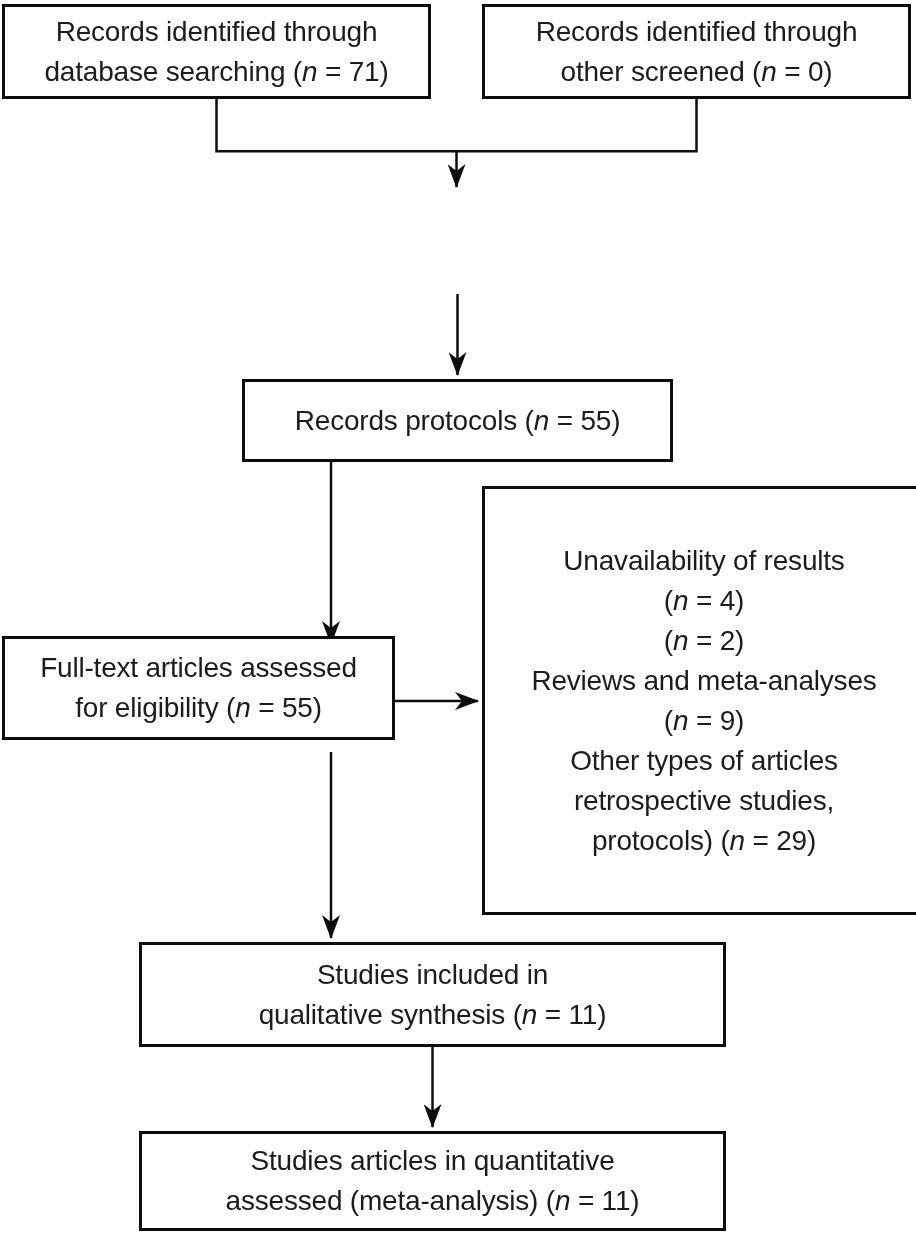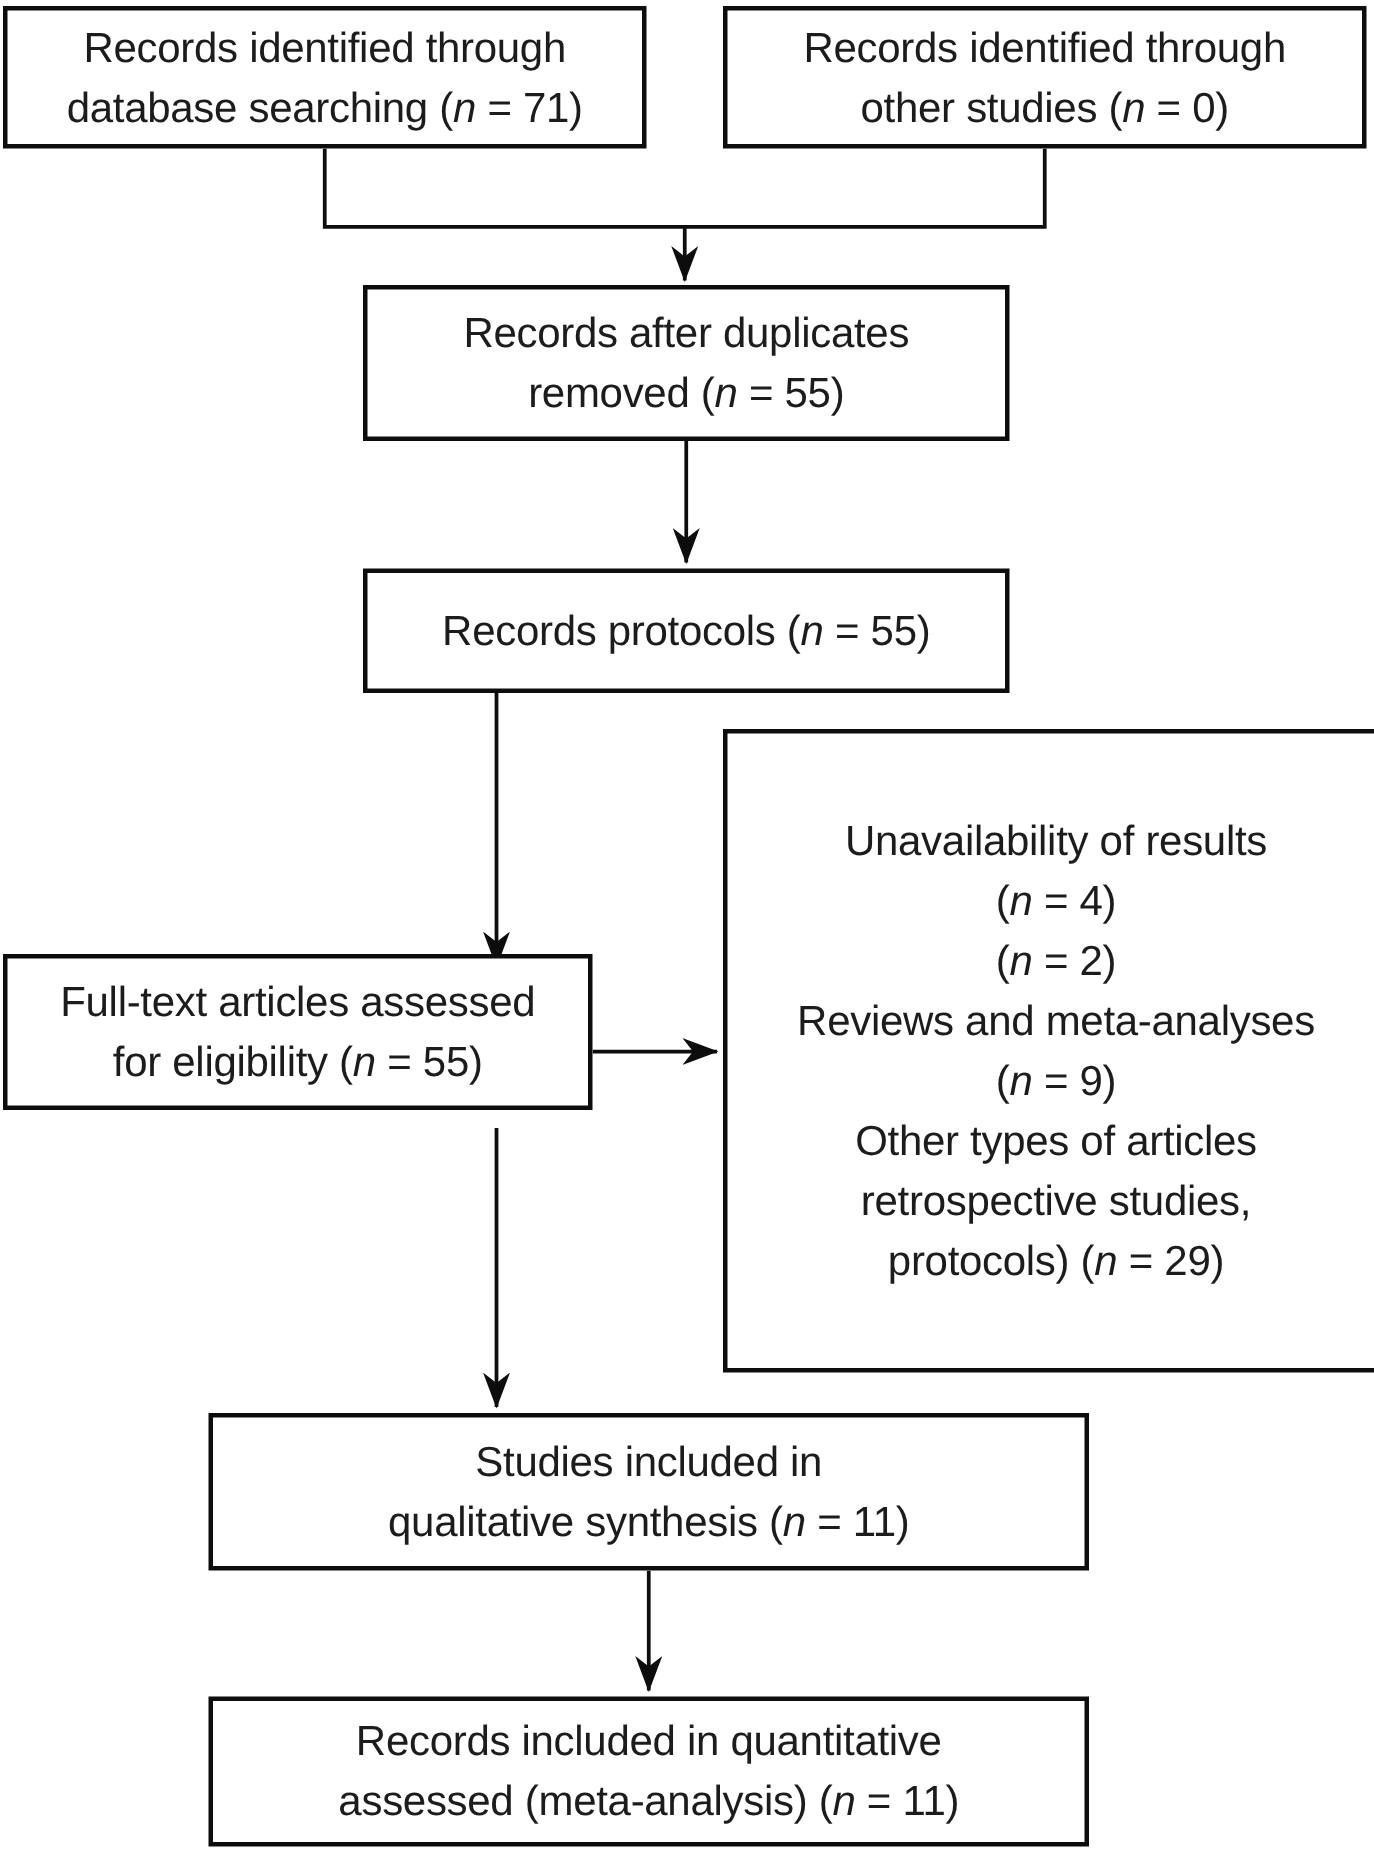--- a/index.html
+++ b/index.html
@@ -71,27 +71,23 @@
     <path class="ln" d="M432.5,1047 L432.5,1127" marker-end="url(#arrowhead)"></path>
   </svg>
 
   <div class="box" style="left:2px; top:4px; width:429px; height:95px;">
       <div class="line"><span>Records identified through</span></div>
       <div class="line"><span>database searching (</span><i>n</i><span> = 71)</span></div>
     </div>
 
   <div class="box" style="left:482px; top:4px; width:429px; height:95px;">
       <div class="line"><span>Records identified through</span></div>
-      <div class="line"><span>other studies (</span><i>n</i><span> = 0)</span></div>
+      <div class="line"><span>other screened (</span><i>n</i><span> = 0)</span></div>
     </div>
 
-  <div class="box" style="left:242px; top:190px; width:431px; height:104px;">
-      <div class="line"><span>Records after duplicates</span></div>
-      <div class="line"><span>removed (</span><i>n</i><span> = 55)</span></div>
-    </div>
 
   <div class="box" style="left:242px; top:379px; width:431px; height:83px;">
       <div class="line"><span>Records protocols (</span><i>n</i><span> = 55)</span></div>
     </div>
 
   <div class="box" style="left:482px; top:486px; width:444px; height:429px;align-items:center;">
       <div class="line"><span>Unavailability of results</span></div>
       <div class="line"><span>(</span><i>n</i><span> = 4)</span></div>
       <div class="line"><span>(</span><i>n</i><span> = 2)</span></div>
       <div class="line"><span>Reviews and meta-analyses</span></div>
@@ -105,17 +101,17 @@
       <div class="line"><span>Full-text articles assessed</span></div>
       <div class="line"><span>for eligibility (</span><i>n</i><span> = 55)</span></div>
     </div>
 
   <div class="box" style="left:139px; top:942px; width:587px; height:105px;">
       <div class="line"><span>Studies included in</span></div>
       <div class="line"><span>qualitative synthesis (</span><i>n</i><span> = 11)</span></div>
     </div>
 
   <div class="box" style="left:139px; top:1131px; width:587px; height:100px;">
-      <div class="line"><span>Records included in quantitative</span></div>
+      <div class="line"><span>Studies articles in quantitative</span></div>
       <div class="line"><span>assessed (meta-analysis) (</span><i>n</i><span> = 11)</span></div>
     </div>
 
 </div>
 
 </body></html>

